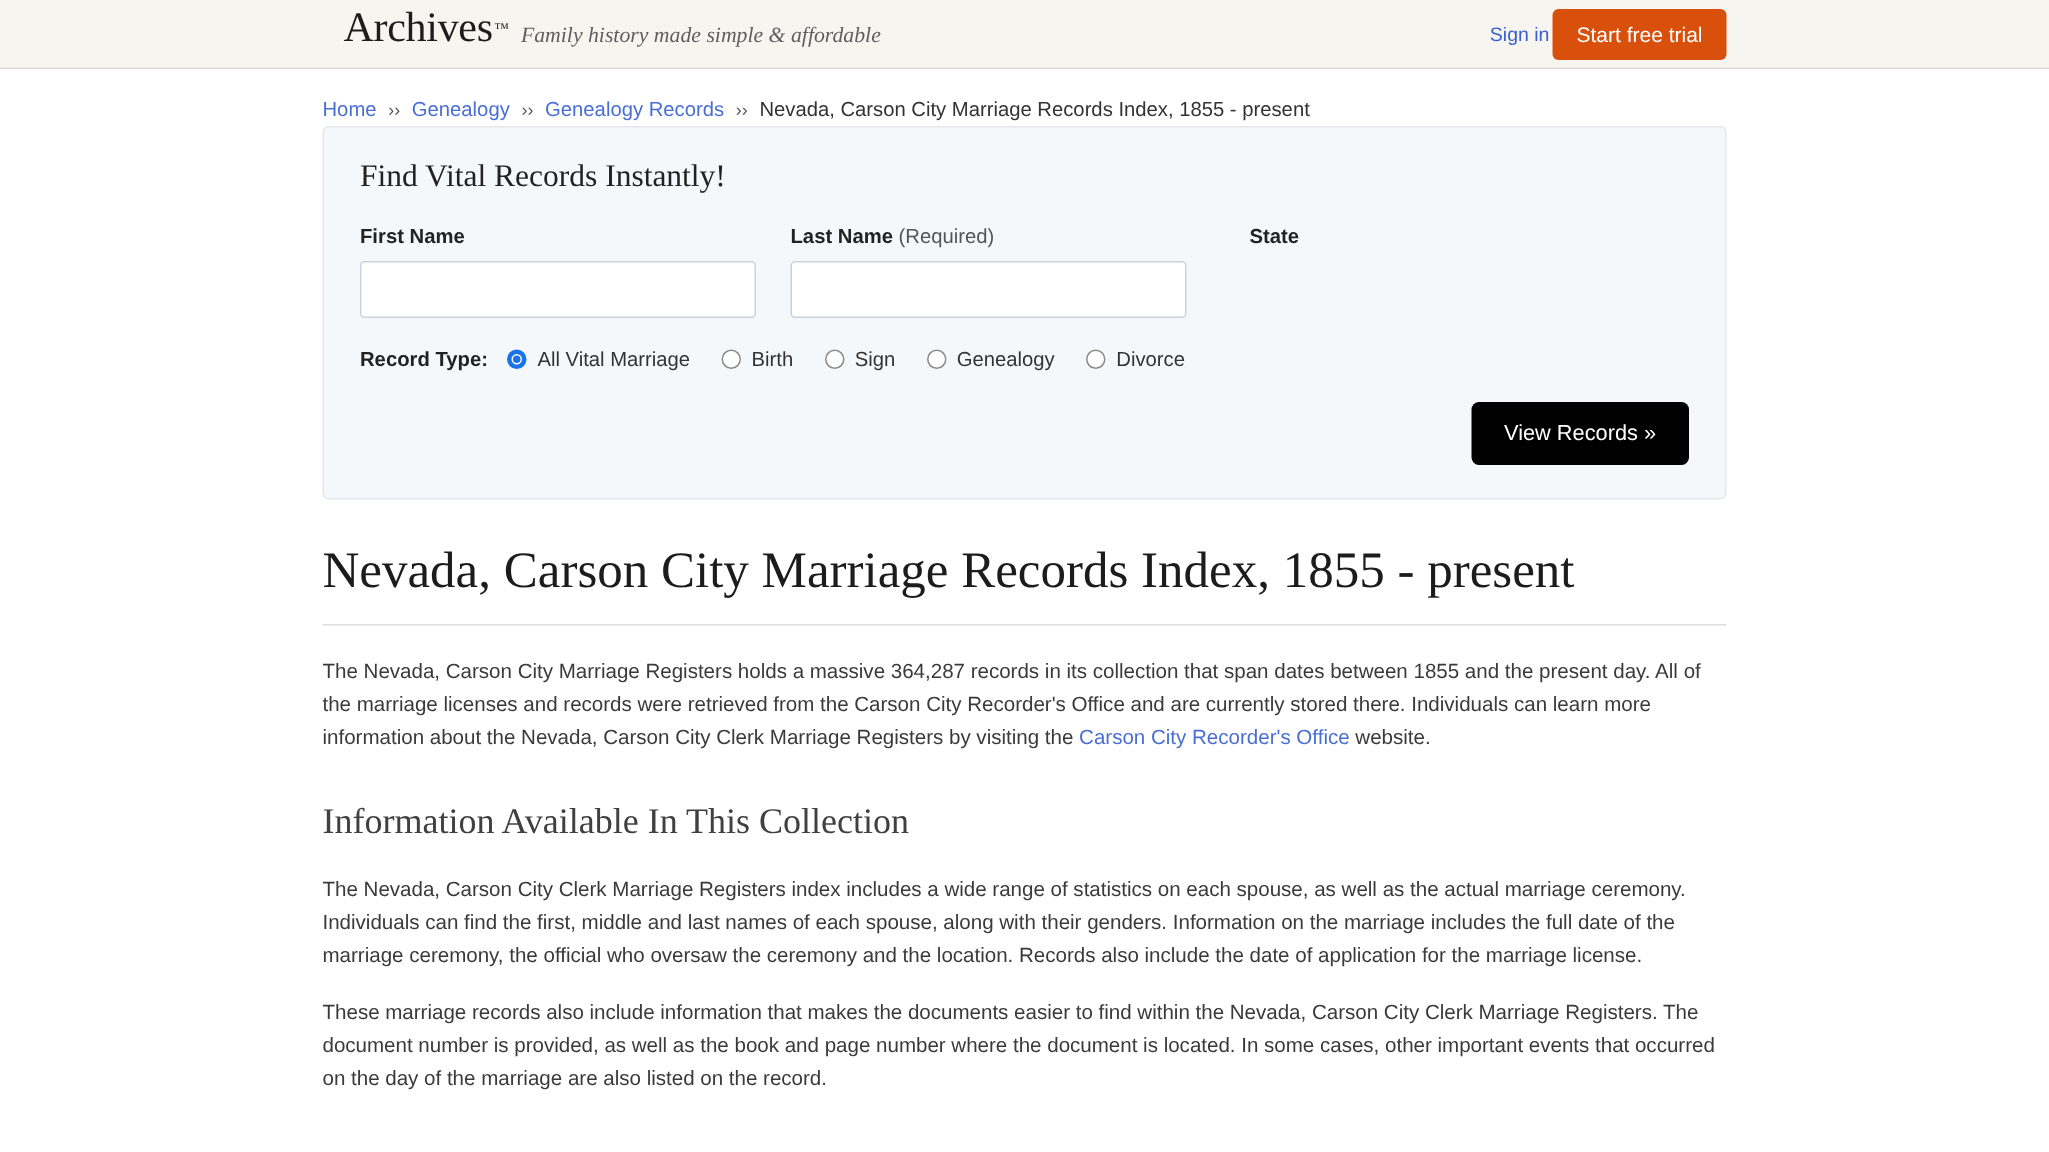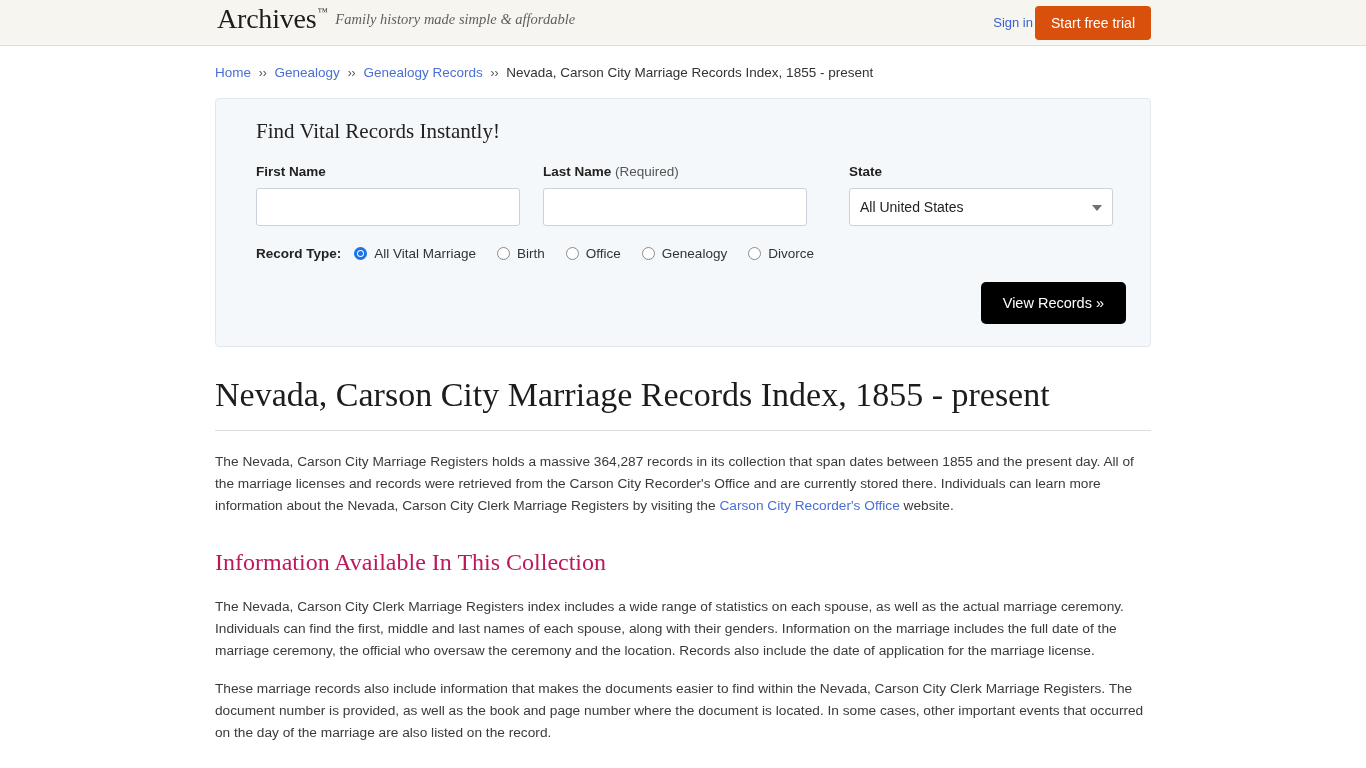--- a/index.html
+++ b/index.html
@@ -23,24 +23,24 @@
     position: relative;
   }
   .header-inner {
     width: 936px;
     margin: 0 auto;
     height: 45px;
     position: relative;
   }
   .logo-block {
     position: absolute;
-    left: 2px;
+    left: 14px;
     top: 5px;
     display: flex;
-    align-items: center;
+    align-items: flex-end;
   }
   .logo-word {
     font-family: "Liberation Serif", serif;
     font-size: 28px;
     color: #1d1d1b;
     letter-spacing: -0.2px;
     line-height: 1;
   }
   .logo-tm {
     font-family: "Liberation Serif", serif;
@@ -106,25 +106,25 @@
     color: #555555;
     margin: 0 4px;
     font-size: 12px;
   }
   .crumb-current {
     color: #333333;
   }
 
   
   .search-panel {
-    margin-top: 15px;
+    margin-top: 1px;
     background: #f5f8fb;
     border: 1px solid #e3e8ee;
     border-radius: 4px;
-    padding: 20px 24px 22px 40px;
+    padding: 20px 24px 22px 24px;
     box-sizing: border-box;
   }
   .panel-title {
     font-family: "Liberation Serif", serif;
     font-size: 21px;
     color: #222222;
     margin: 0 0 20px 0;
     font-weight: normal;
   }
   .fields-row {
@@ -281,21 +281,21 @@
   }
   .body-text a {
     color: #4a6fd4;
     text-decoration: none;
     cursor: pointer;
   }
   .section-heading {
     font-family: "Liberation Serif", serif;
     font-size: 24px;
     font-weight: normal;
-    color: #be185d;
+    color: #404040;
     margin: 32px 0 0 0;
   }
   .para-gap {
     margin-top: 16px;
   }
 </style>
 </head>
 <body>
 
 <div class="site-header">
@@ -340,45 +340,39 @@
           <span>Last Name</span>
           <span class="req">(Required)</span>
         </label>
         <input class="text-input" type="text" placeholder="" style="">
       </div>
 
       <div class="field-col state-col">
         <label class="field-label">
           <span>State</span>
         </label>
-        <div class="select-wrap">
-          <div class="select-box">
-            <span>All United States</span>
-          </div>
-          <span class="select-arrow"></span>
-        </div>
       </div>
     </div>
 
     <div class="record-type-row">
       <span class="record-type-label">Record Type:</span>
 
       <label class="radio-item">
         <span class="radio-dot checked"></span>
         <span class="radio-text">All Vital Marriage</span>
       </label>
 
       <label class="radio-item">
         <span class="radio-dot"></span>
         <span class="radio-text">Birth</span>
       </label>
 
       <label class="radio-item">
         <span class="radio-dot"></span>
-        <span class="radio-text">Office</span>
+        <span class="radio-text">Sign</span>
       </label>
 
       <label class="radio-item">
         <span class="radio-dot"></span>
         <span class="radio-text">Genealogy</span>
       </label>
 
       <label class="radio-item">
         <span class="radio-dot"></span>
         <span class="radio-text">Divorce</span>

